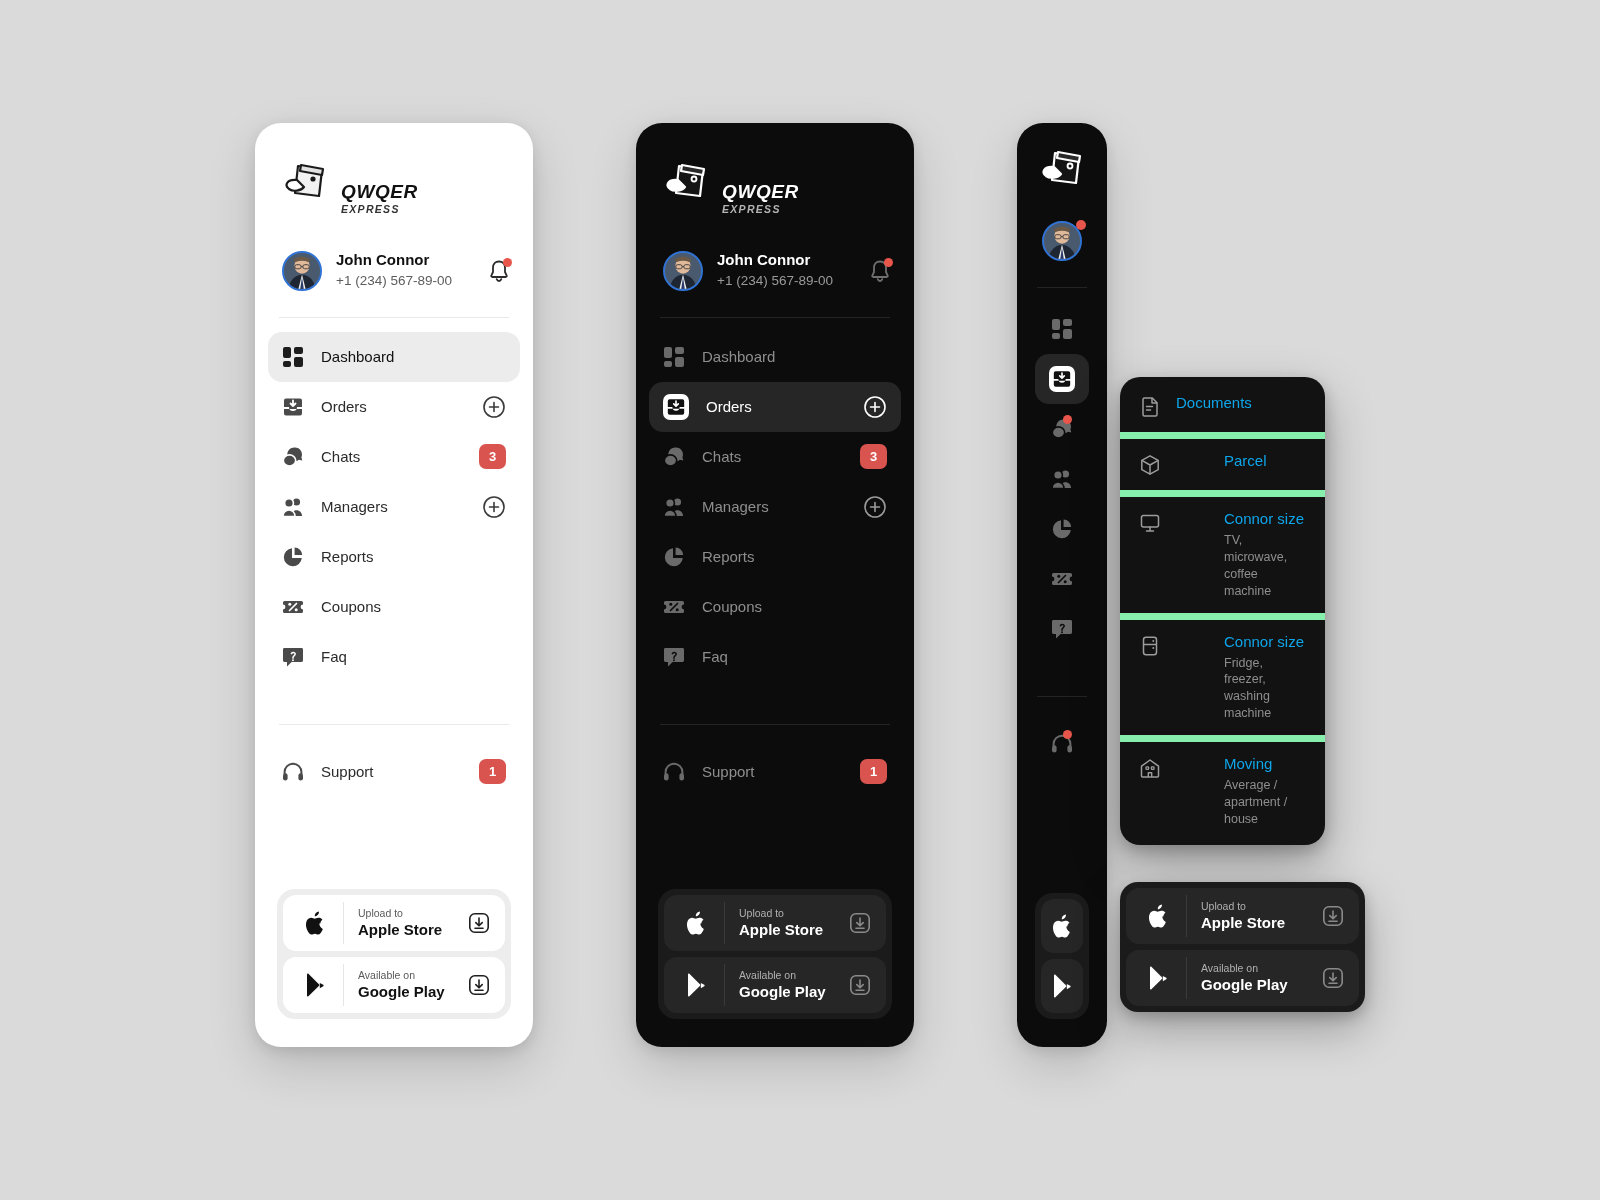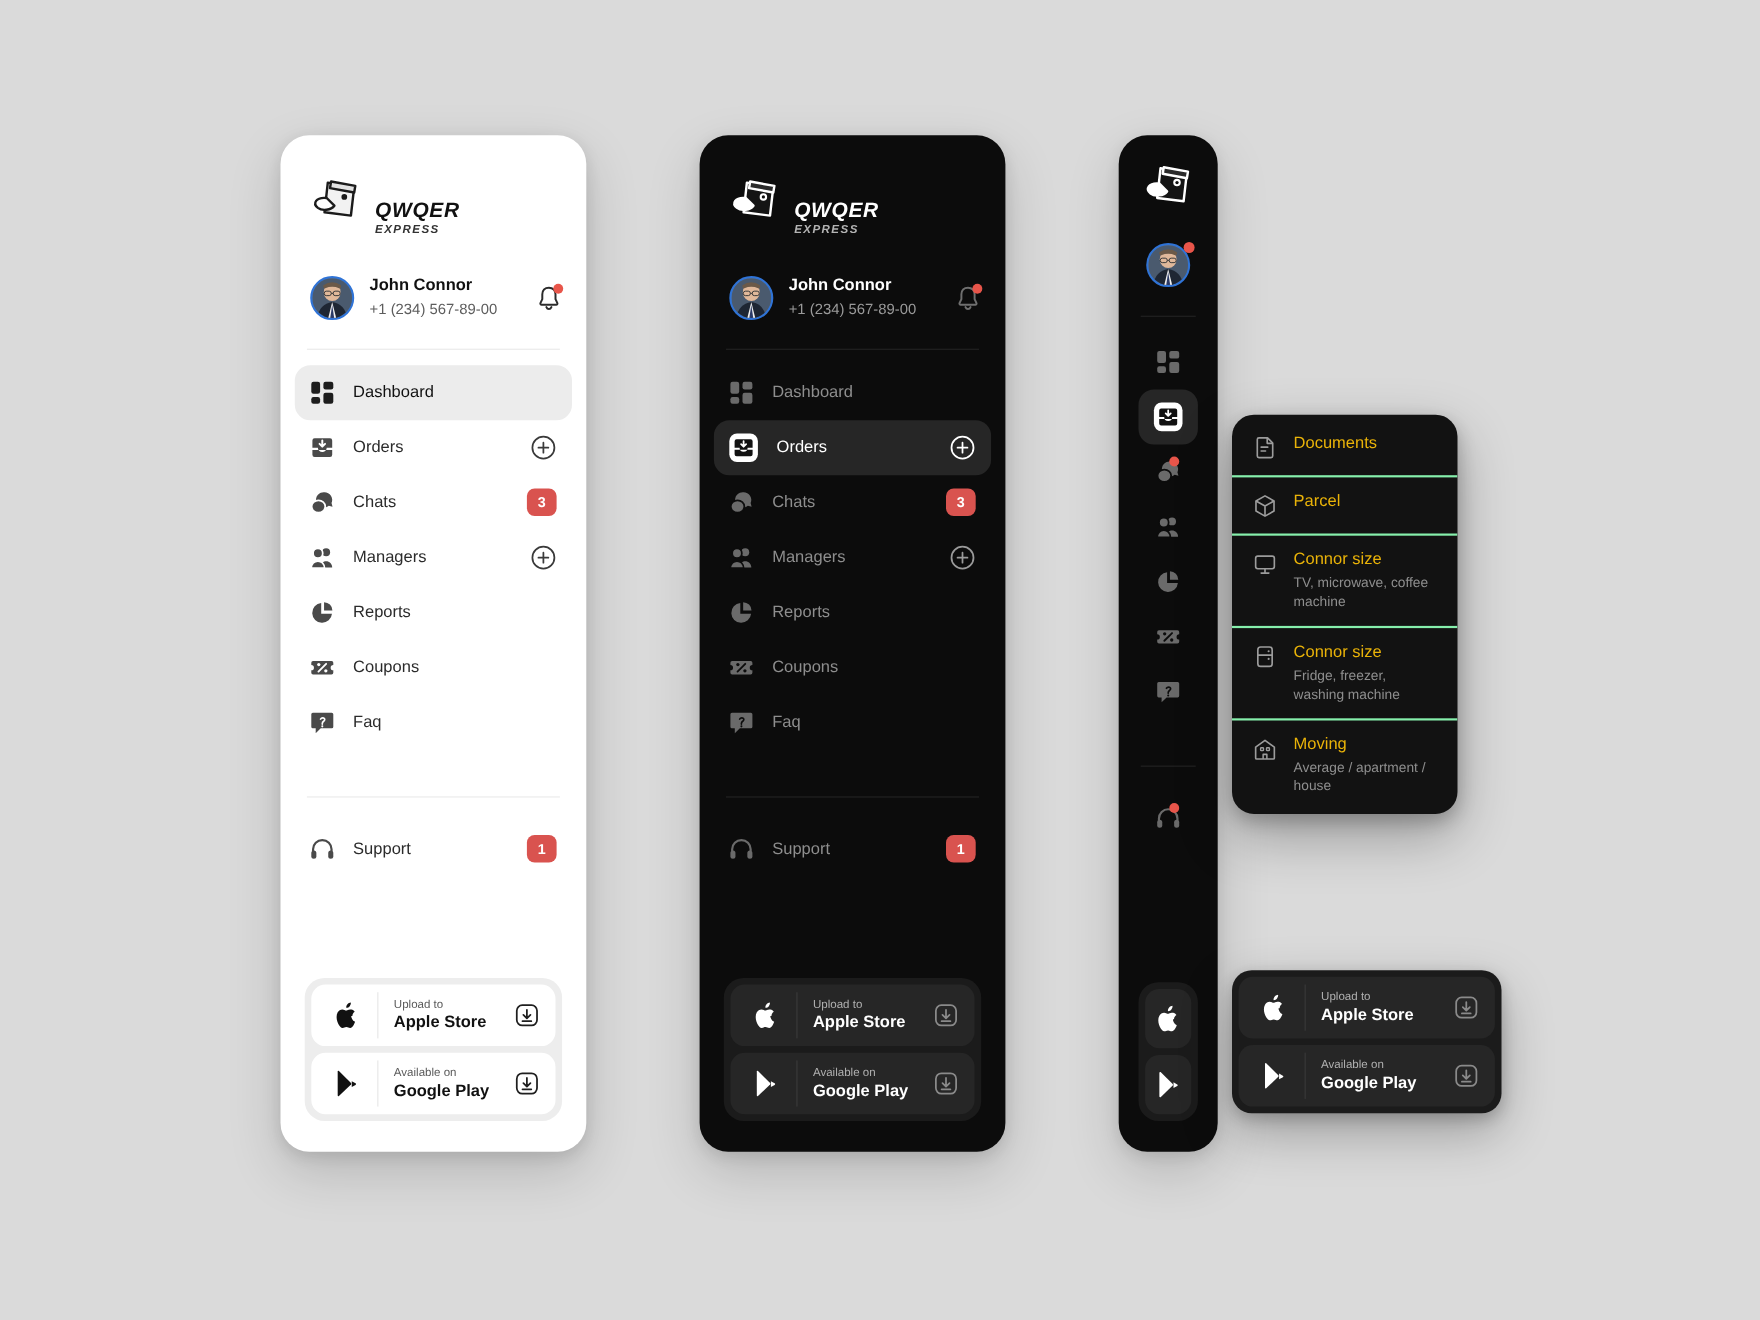--- a/index.html
+++ b/index.html
@@ -193,25 +193,25 @@
   .rail-store-btn svg { width: 24px; height: 26px; display: block; fill: #fff; }
 
   
   #dropdown {
     position: absolute; left: 1120px; top: 377px; width: 205px;
     background: #121212; border-radius: 20px;
     box-shadow: 0 20px 50px rgba(0,0,0,.30), 0 6px 16px rgba(0,0,0,.22);
     padding: 4px 0; overflow: hidden;
   }
   .dd-item { display: flex; padding: 13px 20px 13px 18px; align-items: flex-start; }
-  .dd-item + .dd-item { border-top: 2px solid #86efac; }
+  .dd-item + .dd-item { border-top: 7px solid #86efac; gap: 48px; }
   .dd-icon { width: 24px; height: 24px; flex: none; margin-top: 1px; }
   .dd-icon svg { width: 100%; height: 100%; display: block; stroke: #9c9c9c; fill: none; }
   .dd-txt { margin-left: 14px; }
-  .dd-title { font-size: 15px; color: #eab308; line-height: 1.2; }
+  .dd-title { font-size: 15px; color: #0ea5e9; line-height: 1.2; }
   .dd-sub { font-size: 12.5px; color: #8e8e8e; line-height: 1.35; margin-top: 4px; max-width: 128px; }
 
   
   #float-store {
     position: absolute; left: 1120px; top: 882px; width: 245px;
     background: #1b1b1b; border-radius: 18px; padding: 6px;
     box-shadow: 0 18px 46px rgba(0,0,0,.28), 0 5px 14px rgba(0,0,0,.20);
   }
   #float-store .store-btn { background: #262626; }
   #float-store .store-glyph svg { fill: #fff; }

